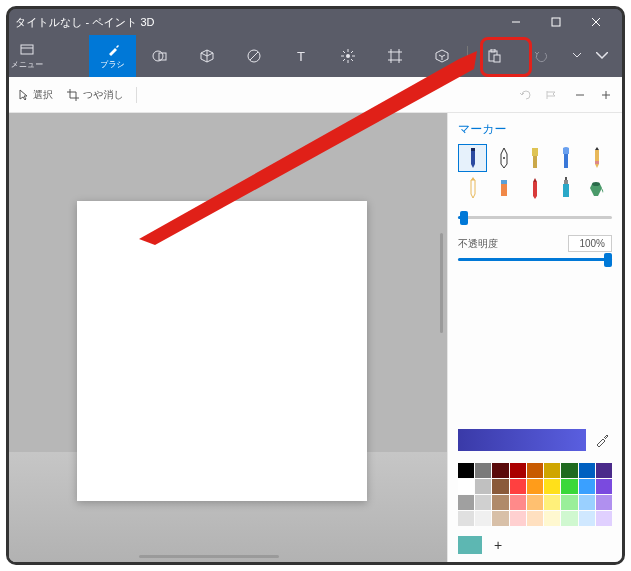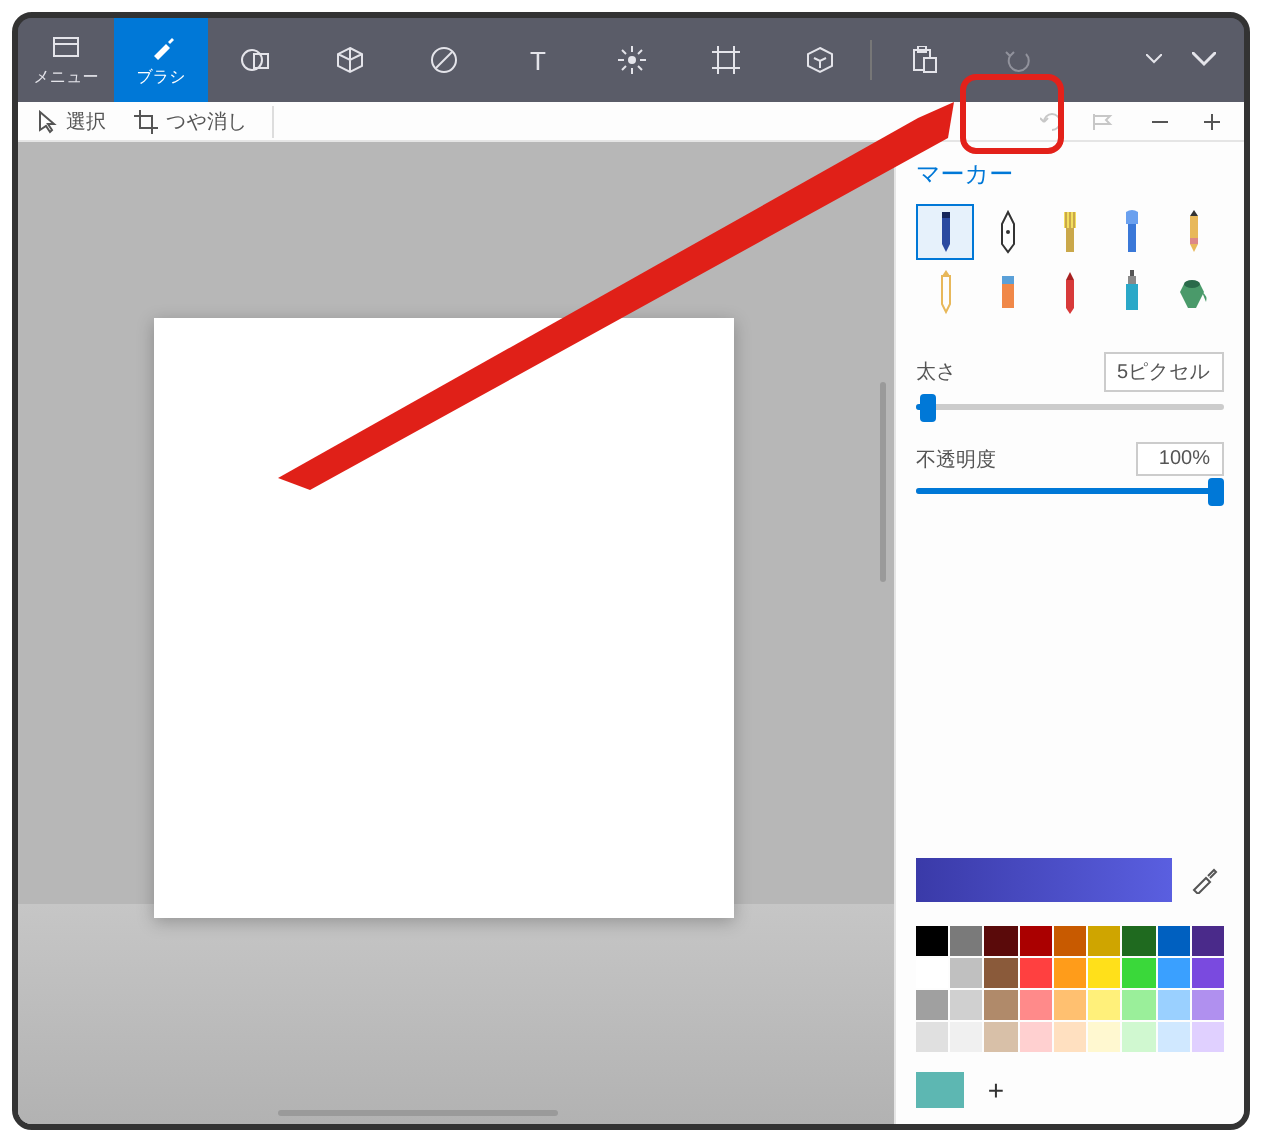--- a/index.html
+++ b/index.html
@@ -3,26 +3,26 @@
 <meta charset="utf-8">
 <style>
   * { box-sizing: border-box; margin: 0; padding: 0; font-family: "Segoe UI", Meiryo, sans-serif; }
   body { background: #fff; padding: 6px; }
   .frame { border: 3px solid #333; border-radius: 10px; width: 619px; height: 559px; overflow: hidden; display: flex; flex-direction: column; background: #5a5c68; position: relative; }
   .titlebar { height: 26px; background: #5a5c68; color: #fff; display: flex; align-items: center; padding: 0 6px; font-size: 11px; }
   .titlebar .spacer { flex: 1; }
   .winbtn { width: 40px; height: 26px; display:flex; align-items:center; justify-content:center; color:#fff; }
   .toolbar { height: 42px; background: #5a5c68; display: flex; align-items: stretch; }
   .tool { width: 47px; display:flex; flex-direction:column; align-items:center; justify-content:center; color:#e4e4ea; font-size:8px; gap:1px; position:relative; }
-  .tool.sel { background:#0078d7; color:#fff; }
+  .tool.sel { background:#0078d7; color:#fff;margin-left:44px; }
   .tool .ico { height:16px; display:flex; align-items:center; justify-content:center; }
-  .tool.menu { width:48px; }
+  .tool.menu { width:36px; }
   .highlight-box { position:absolute; border:3px solid #e3211a; border-radius:8px; width:52px; height:40px; top:28px; left:471px; z-index:5; pointer-events:none; }
   .arrow-svg { position:absolute; top:30px; left:50px; width:430px; height:210px; z-index:4; pointer-events:none; }
-  .secondbar { height: 20px; background:#fdfdfd; border-bottom:1px solid #e5e5e5; display:flex; align-items:center; padding:0 4px; gap:2px; font-size:10px; color:#555; }
+  .secondbar { height: 36px; background:#fdfdfd; border-bottom:1px solid #e5e5e5; display:flex; align-items:center; padding:0 4px; gap:2px; font-size:10px; color:#555; }
   .secondbar .item { display:flex; align-items:center; gap:4px; padding:0 6px; height:22px; }
   .secondbar .sep { width:1px; height:16px; background:#ddd; margin:0 4px; }
   .content { flex:1; display:flex; background:#b7b7b7; min-height:0; }
   .canvas-area { flex:1; position:relative; overflow:hidden; background:#b7b7b7; }
   .canvas-floor { position:absolute; left:0; right:0; bottom:0; height:110px; background:linear-gradient(#c6c6c6,#b2b2b2); }
   .canvas { position:absolute; left:68px; top:88px; width:290px; height:300px; background:#fff; box-shadow:0 2px 8px rgba(0,0,0,.25); }
   .vscroll { position:absolute; right:4px; top:120px; width:3px; height:100px; background:#9a9a9a; border-radius:2px; }
   .hscroll { position:absolute; bottom:4px; left:130px; width:140px; height:3px; background:#9a9a9a; border-radius:2px; }
   .sidepanel { width:175px; background:#fdfdfd; border-left:1px solid #e5e5e5; display:flex; flex-direction:column; overflow-y:auto; }
   .panel-title { color:#0078d7; font-size:12px; padding:8px 10px 6px; }
@@ -57,20 +57,40 @@
     <defs>
       <linearGradient id="ag" x1="0" y1="1" x2="1" y2="0">
         <stop offset="0" stop-color="#e02018"></stop>
           <stop offset="1" stop-color="#e02018"></stop>
       </linearGradient>
     </defs>
     <polygon points="80,200 400,20 418,12 415,30 96,206" fill="url(#ag)"></polygon>
     <polygon points="418,12 430,0 402,28" fill="#e02018"></polygon>
   </svg>
 
+  <div class="titlebar">
+    <span>タイトルなし - ペイント 3D</span>
+    <div class="spacer"></div>
+    <div class="winbtn">
+        <svg width="10" height="10">
+          <line x1="1" y1="5" x2="9" y2="5" stroke="#fff" stroke-width="1"></line>
+        </svg>
+      </div>
+    <div class="winbtn">
+        <svg width="10" height="10">
+          <rect x="1" y="1" width="8" height="8" fill="none" stroke="#fff" stroke-width="1"></rect>
+        </svg>
+      </div>
+    <div class="winbtn">
+        <svg width="10" height="10">
+          <line x1="1" y1="1" x2="9" y2="9" stroke="#fff"></line>
+          <line x1="9" y1="1" x2="1" y2="9" stroke="#fff"></line>
+        </svg>
+      </div>
+  </div>
 
   <div class="toolbar">
     <div class="tool menu">
       <div class="ico">
           <svg width="14" height="12">
             <rect x="1" y="1" width="12" height="9" fill="none" stroke="#e4e4ea"></rect>
             <line x1="1" y1="4" x2="13" y2="4" stroke="#e4e4ea"></line>
           </svg>
         </div>
       <span>メニュー</span>
@@ -298,24 +318,20 @@
           </div>
         <div class="brush">
             <svg width="16" height="24">
               <path d="M3 8 L11 8 L13 12 L9 20 L5 20 L1 12 Z" fill="#4a9a6a"></path>
               <ellipse cx="7" cy="8" rx="4" ry="2" fill="#2a6a4a"></ellipse>
               <path d="M12 12 Q15 14 14 17" fill="#4a9a6a"></path>
             </svg>
           </div>
       </div>
 
-      <div class="field-row">
-        <span>太さ</span>
-        <span class="valbox">5ピクセル</span>
-      </div>
       <div class="slider">
         <div class="fill" style="width:3%"></div>
         <div class="thumb" style="left:1%"></div>
       </div>
 
       <div class="field-row">
         <span>不透明度</span>
         <span class="valbox">100%</span>
       </div>
       <div class="slider">

